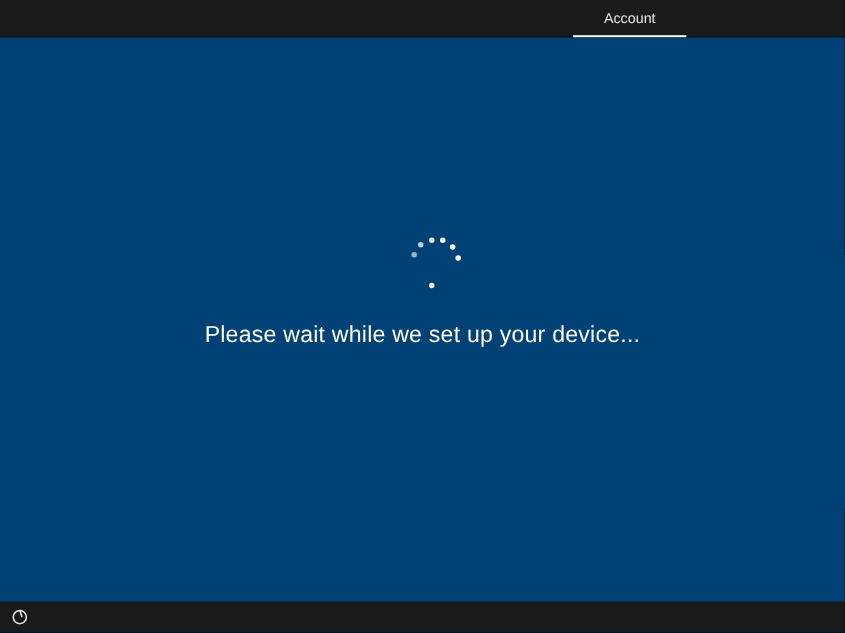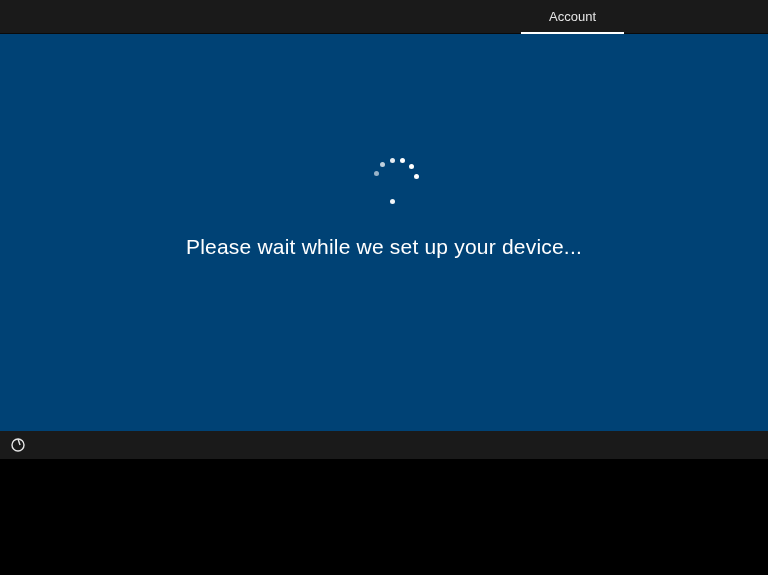--- a/index.html
+++ b/index.html
@@ -23,21 +23,21 @@
       height: 34px;
       padding: 0 28px;
       color: #e6e6e6;
       font-size: 13px;
       display: flex;
       align-items: center;
       border-bottom: 2px solid #fff;
       font-weight: 400;
     }
     .main {
-      height: 397px;
+      height: 513px;
       background: #004275;
       position: relative;
       display: flex;
       flex-direction: column;
       align-items: center;
       justify-content: center;
     }
     .spinner-wrap {
       margin-top: -52px;
       display: flex;

